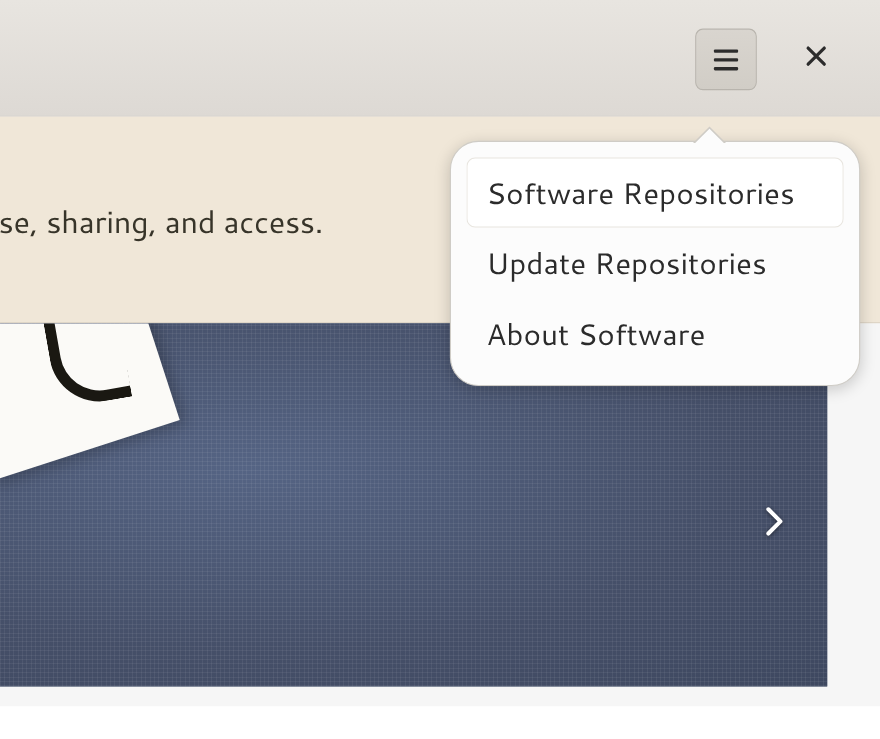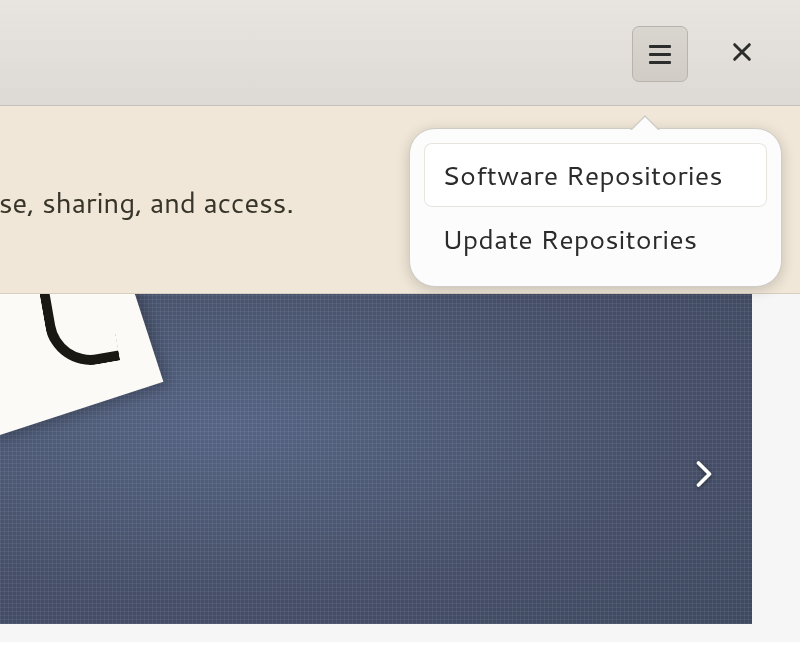--- a/index.html
+++ b/index.html
@@ -213,13 +213,14 @@
       <svg viewBox="0 0 24 30">
         <path d="M6 3 L18 15 L6 27" stroke="#ffffff" stroke-width="4" stroke-linecap="round" stroke-linejoin="round" fill="none"></path>
       </svg>
     </div>
   </div>
 </div>
 
 <div class="popover">
   <div class="popover-item hovered">Software Repositories</div>
   <div class="popover-item">Update Repositories</div>
+  <div class="popover-item">About Software</div>
 </div>
 
 </body></html>

